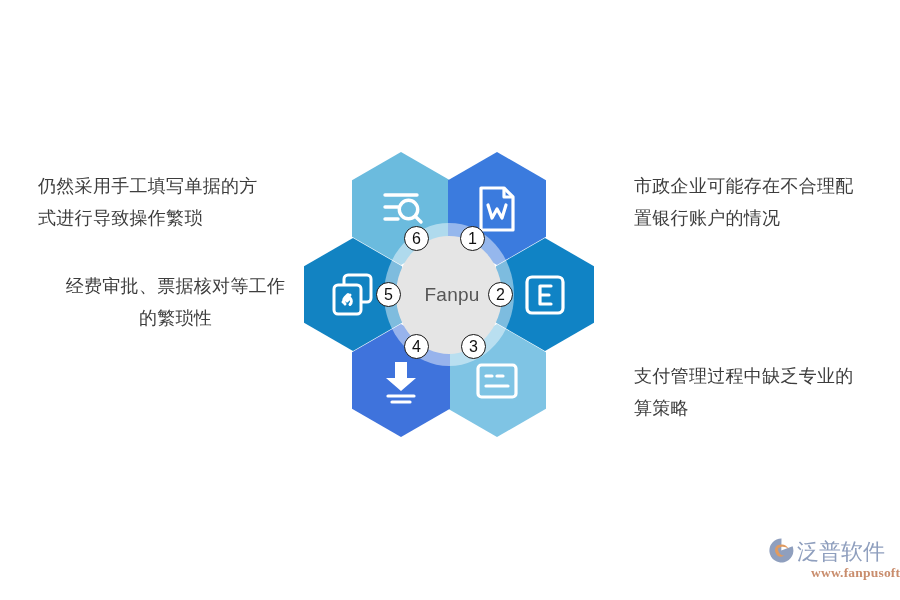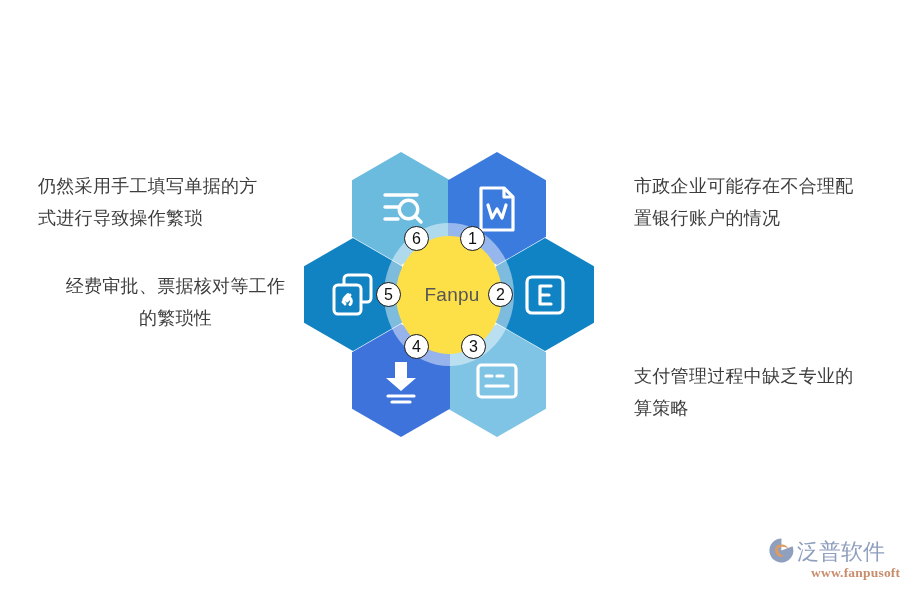--- a/index.html
+++ b/index.html
@@ -80,21 +80,21 @@
     background: rgba(255,255,255,0.46);
     box-shadow: 0 0 0 0 transparent;
   }
   #center-core {
     position: absolute;
     left: 98px;
     top: 84px;
     width: 106px;
     height: 118px;
     border-radius: 50%;
-    background: #fde047;
+    background: #e5e5e5;
     display: flex;
     align-items: center;
     justify-content: center;
   }
   #center-label {
     font-size: 19px;
     color: #565656;
     letter-spacing: 0.2px;
     transform: translateX(3px);
   }

